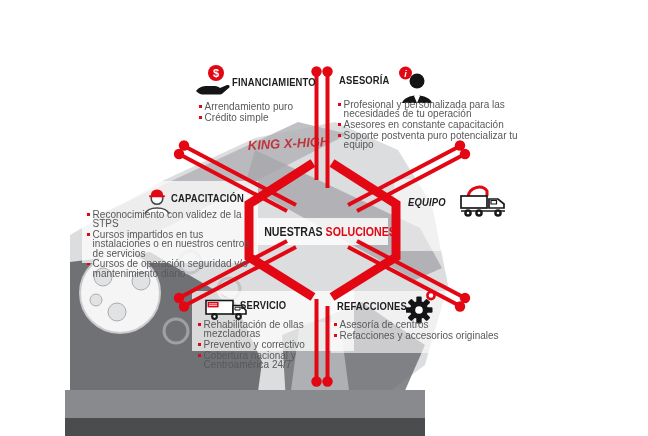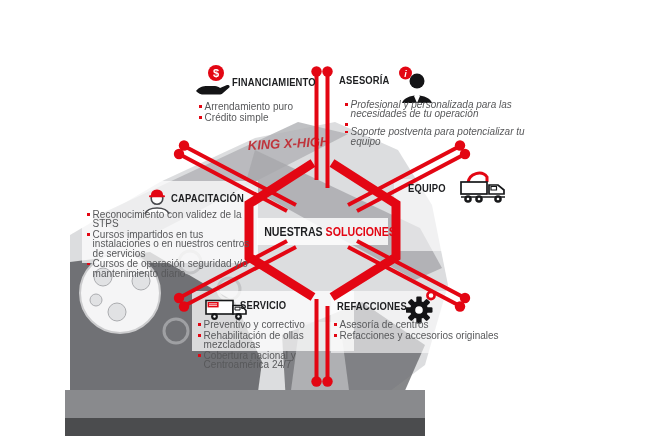--- a/index.html
+++ b/index.html
@@ -116,31 +116,32 @@
 
   <div class="sec" style="left:337px;top:66px;width:230px;height:80px;">
     <span class="sec-title" style="left:2px;top:8px;">ASESORÍA</span>
     <svg class="icon" style="left:60px;top:0;" width="36" height="38" viewBox="0 0 36 38">
       <circle cx="20" cy="15" r="7.5" fill="#141416"></circle>
       <path d="M5 37 C8 27 32 27 35 37 Z" fill="#141416"></path>
       <path d="M20 27 L23 30 L20 37 L17 30 Z" fill="#fff"></path>
       <circle cx="8.5" cy="7" r="6.5" fill="#e30613"></circle>
       <text x="8.5" y="10.5" text-anchor="middle" font-size="9" font-weight="bold" font-style="italic" fill="#fff">i</text>
     </svg>
-    <div class="bullets" style="left:8px;top:34px;width:200px;font-style:italic;">
+    <div class="bullets" style="left:1px;top:34px;width:200px;">
       <div class="bullet">
           <span class="mk"></span>
           <span class="bt">Profesional y personalizada para las necesidades de tu operación</span>
         </div>
       <div class="bullet">
           <span class="mk"></span>
-        </div>
-      <div class="bullet">
-          <span class="mk"></span>
-          <span class="bt">Soporte postventa para potencializar tu equipo</span>
+          <span class="bt">Asesores en constante capacitación</span>
+        </div>
+      <div class="bullet">
+          <span class="mk"></span>
+          <span class="bt">Soporte postventa puro potencializar tu equipo</span>
         </div>
     </div>
   </div>
 
   <div class="sec" style="left:85px;top:182px;width:176px;height:82px;">
     <svg class="icon" style="left:57px;top:3px;" width="30" height="30" viewBox="0 0 30 30">
       <path d="M3 29 C6 21 24 21 27 29" fill="#fdfdfd" stroke="#47484c" stroke-width="1.6"></path>
       <circle cx="15" cy="13.5" r="5.8" fill="#fdfdfd" stroke="#47484c" stroke-width="1.6"></circle>
       <path d="M8.8 11 Q8.8 4.5 15 4.5 Q21.2 4.5 21.2 11 Z" fill="#e30613"></path>
       <rect x="7" y="10.2" width="16" height="2" rx="1" fill="#e30613"></rect>
@@ -155,21 +156,21 @@
           <span class="mk"></span>
           <span class="bt">Cursos impartidos en tus instalaciones o en nuestros centros de servicios</span>
         </div>
       <div class="bullet">
           <span class="mk"></span>
           <span class="bt">Cursos de operación seguridad y/o mantenimiento diario</span>
         </div>
     </div>
   </div>
 
-  <div class="sec" style="left:396px;top:168px;width:195px;height:70px;">
+  <div class="sec" style="left:396px;top:182px;width:195px;height:70px;font-style:italic;">
     <span class="sec-title" style="left:12px;top:14px;">EQUIPO</span>
     <svg class="icon" style="left:62px;top:1px;" width="50" height="36" viewBox="0 0 50 36">
       <path d="M10 14 C11 4 24 1 29 8 L29 13" stroke="#e30613" stroke-width="3" fill="none"></path>
       <rect x="3" y="13" width="26" height="12" fill="#fff" stroke="#17181a" stroke-width="1.7"></rect>
       <path d="M31 25 V16 h9 l6 5 v4 z" fill="#fff" stroke="#17181a" stroke-width="1.7"></path>
       <path d="M33 21 v-3.5 h5.5 v3.5 z" fill="#fff" stroke="#17181a" stroke-width="1.2"></path>
       <line x1="3" y1="28" x2="47" y2="28" stroke="#17181a" stroke-width="1.4"></line>
       <circle cx="10" cy="30" r="3.8" fill="#17181a"></circle>
         <circle cx="10" cy="30" r="1.3" fill="#fff"></circle>
       <circle cx="21" cy="30" r="3.8" fill="#17181a"></circle>
@@ -189,25 +190,25 @@
       <path d="M31 14 v-2.8 h5 v2.8 z" fill="#fff" stroke="#17181a" stroke-width="1"></path>
       <circle cx="10.5" cy="20.5" r="3.4" fill="#17181a"></circle>
         <circle cx="10.5" cy="20.5" r="1.2" fill="#fff"></circle>
       <circle cx="34.5" cy="20.5" r="3.4" fill="#17181a"></circle>
         <circle cx="34.5" cy="20.5" r="1.2" fill="#fff"></circle>
     </svg>
     <span class="sec-title" style="left:44px;top:5px;">SERVICIO</span>
     <div class="bullets" style="left:2px;top:26px;width:160px;">
       <div class="bullet">
           <span class="mk"></span>
+          <span class="bt">Rehabilitación de ollas mezcladoras</span>
+        </div>
+      <div class="bullet">
+          <span class="mk"></span>
           <span class="bt">Preventivo y correctivo</span>
-        </div>
-      <div class="bullet">
-          <span class="mk"></span>
-          <span class="bt">Rehabilitación de ollas mezcladoras</span>
         </div>
       <div class="bullet">
           <span class="mk"></span>
           <span class="bt">Cobertura nacional y Centroamérica 24/7</span>
         </div>
     </div>
   </div>
 
   <div class="sec" style="left:334px;top:294px;width:200px;height:62px;">
     <span class="sec-title" style="left:3px;top:6px;">REFACCIONES</span>

